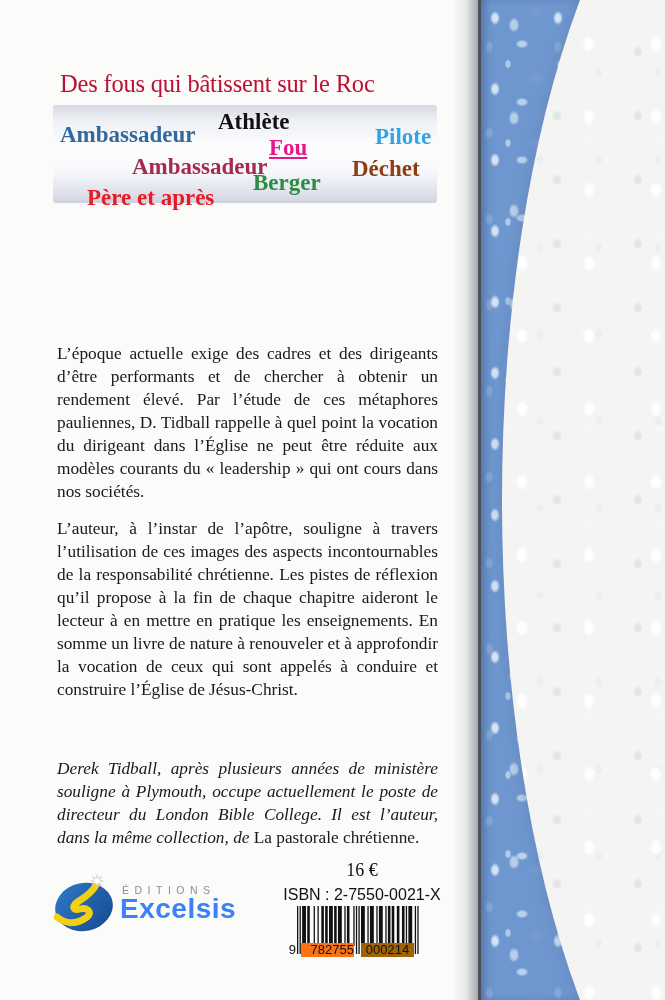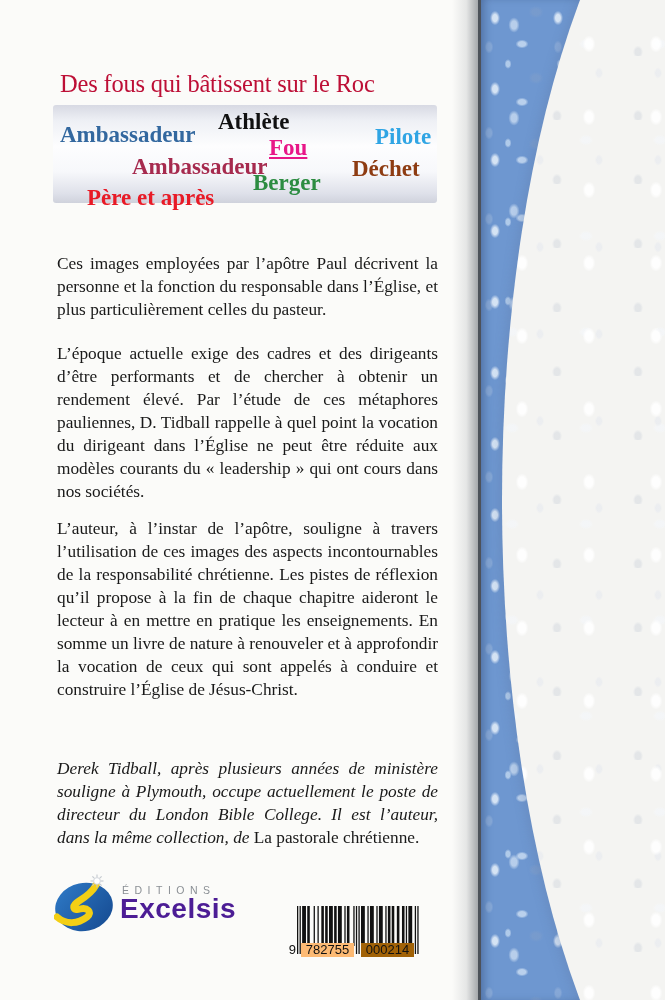--- a/index.html
+++ b/index.html
@@ -56,21 +56,21 @@
            font-size:28px;font-weight:bold;letter-spacing:0.5px;white-space:nowrap;}
 
   
   .pricing{position:absolute;left:272px;top:860px;width:180px;text-align:center;}
   .price{font-size:18px;color:#111;}
   .isbn{margin-top:5px;font-family:"Liberation Sans",sans-serif;font-size:16px;color:#111;}
   .barcode{position:absolute;left:286px;top:906px;width:136px;height:56px;}
   .bc-digit{position:absolute;font-family:"Liberation Sans",sans-serif;font-size:13px;
             line-height:14px;top:37px;color:#111;}
   .bc-lead{left:0;width:10px;text-align:right;}
-  .bc-left{left:15px;width:53px;text-align:center;background:#fdba74;}
+  .bc-left{left:15px;width:53px;text-align:right;background:#f97316;}
   .bc-right{left:75px;width:53px;text-align:center;background:#a16207;}
 </style>
 </head>
 <body>
 
 <div class="page">
 
   <div class="spine-shadow"></div>
   <div class="spine-line"></div>
   <div class="band">
@@ -83,21 +83,20 @@
     <span class="kw" style="left: 165px; top: 4px; color: rgb(17, 17, 17);">Athlète</span>
     <span class="kw" style="left: 7px; top: 17px; color: rgb(51, 104, 159);">Ambassadeur</span>
     <span class="kw" style="left: 322px; top: 19px; color: rgb(48, 165, 228); text-align: center;">Pilote</span>
     <span class="kw" style="left: 216px; top: 30px; color: rgb(232, 23, 136); text-decoration: underline;">Fou</span>
     <span class="kw" style="left: 79px; top: 49px; color: rgb(166, 42, 78);">Ambassadeur</span>
     <span class="kw" style="left: 299px; top: 51px; color: rgb(142, 60, 18);">Déchet</span>
     <span class="kw" style="left: 200px; top: 65px; color: rgb(44, 140, 65);">Berger</span>
     <span class="kw" style="left: 34px; top: 80px; color: rgb(232, 26, 38);">Père et après</span>
   </div>
 
-  <p class="para" style="top:235px;">Ces images employées par l’apôtre Paul décrivent la personne et la fonction du responsable dans l’Église, et plus particulièrement celles du pasteur.</p>
   <p class="para" style="top:325px;">L’époque actuelle exige des cadres et des dirigeants d’être performants et de chercher à obtenir un rendement élevé. Par l’étude de ces métaphores pauliennes, D. Tidball rappelle à quel point la vocation du dirigeant dans l’Église ne peut être réduite aux modèles courants du « leadership » qui ont cours dans nos sociétés.</p>
   <p class="para" style="top:500px;">L’auteur, à l’instar de l’apôtre, souligne à travers l’utilisation de ces images des aspects incontournables de la responsabilité chrétienne. Les pistes de réflexion qu’il propose à la fin de chaque chapitre aideront le lecteur à en mettre en pratique les enseignements. En somme un livre de nature à renouveler et à approfondir la vocation de ceux qui sont appelés à conduire et construire l’Église de Jésus-Christ.</p>
 
   <p class="para bio" style="top:740px;"><span>Derek Tidball, après plusieurs années de ministère souligne à Plymouth, occupe actuellement le poste de directeur du London Bible College. Il est l’auteur, dans la même collection, de </span><span class="roman">La pastorale chrétienne.</span></p>
 
   <div class="logo">
     <svg class="logo-mark" width="64" height="62" viewBox="0 0 64 62">
       <defs>
         <linearGradient id="bg" x1="0" y1="0" x2="1" y2="1">
           <stop offset="0" stop-color="#2f7bc8"></stop>
@@ -114,23 +113,27 @@
             <line x1="6.5" y1="0" x2="4" y2="0"></line>
           <line x1="-4.6" y1="-4.6" x2="-2.8" y2="-2.8"></line>
             <line x1="4.6" y1="4.6" x2="2.8" y2="2.8"></line>
           <line x1="-4.6" y1="4.6" x2="-2.8" y2="2.8"></line>
             <line x1="4.6" y1="-4.6" x2="2.8" y2="-2.8"></line>
         </g>
         <circle cx="0" cy="0" r="3.4" fill="#ffffff" stroke="#c3c8cf" stroke-width="0.8"></circle>
       </g>
     </svg>
     <span class="imprint">ÉDITIONS</span>
-    <span class="pubname" style="color: #4c1d95;">Excelsis</span>
+    <span class="pubname" style="color: #3b82f6;">Excelsis</span>
   </div>
 
+  <div class="pricing">
+    <div class="price">16 €</div>
+    <div class="isbn">ISBN : 2-7550-0021-X</div>
+  </div>
 
   <div class="barcode">
     <svg id="bc-svg" width="136" height="50">
         <rect x="11.00" y="0" width="1.28" height="48" fill="#111"></rect>
         <rect x="13.56" y="0" width="1.28" height="48" fill="#111"></rect>
         <rect x="16.12" y="0" width="3.84" height="40" fill="#111"></rect>
         <rect x="21.24" y="0" width="2.56" height="40" fill="#111"></rect>
         <rect x="27.64" y="0" width="1.28" height="40" fill="#111"></rect>
         <rect x="31.48" y="0" width="1.28" height="40" fill="#111"></rect>
         <rect x="35.32" y="0" width="2.56" height="40" fill="#111"></rect>

